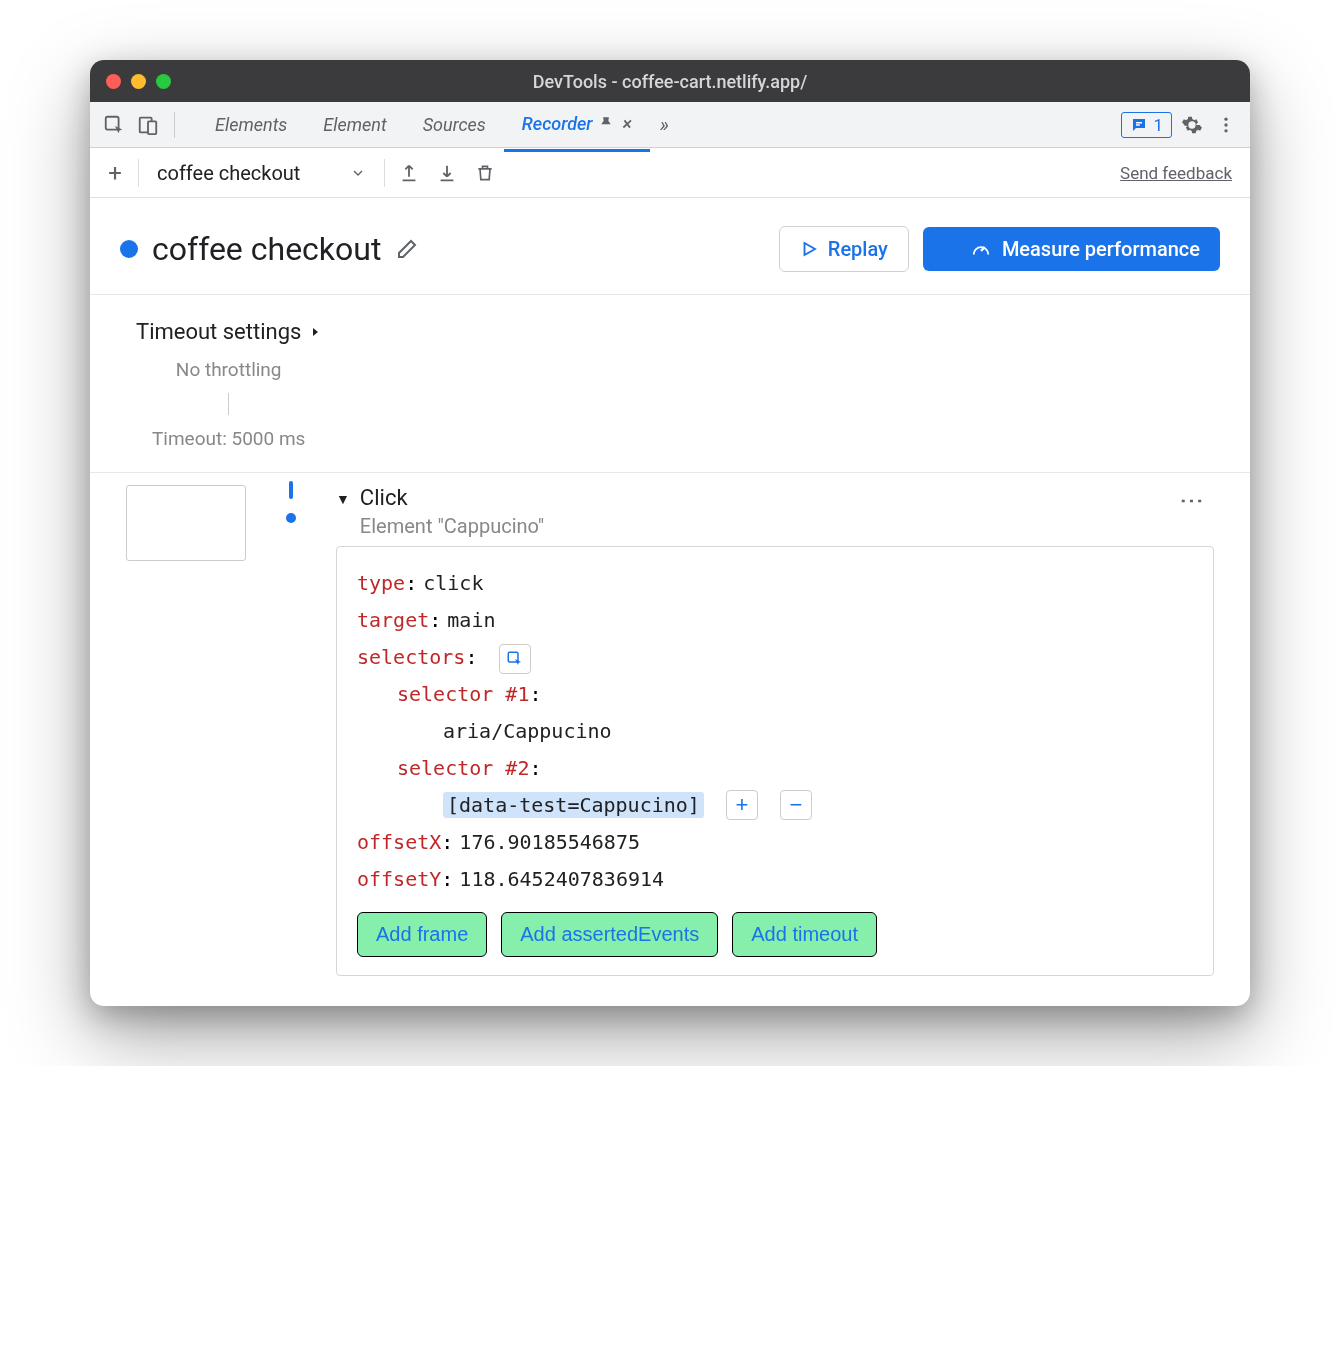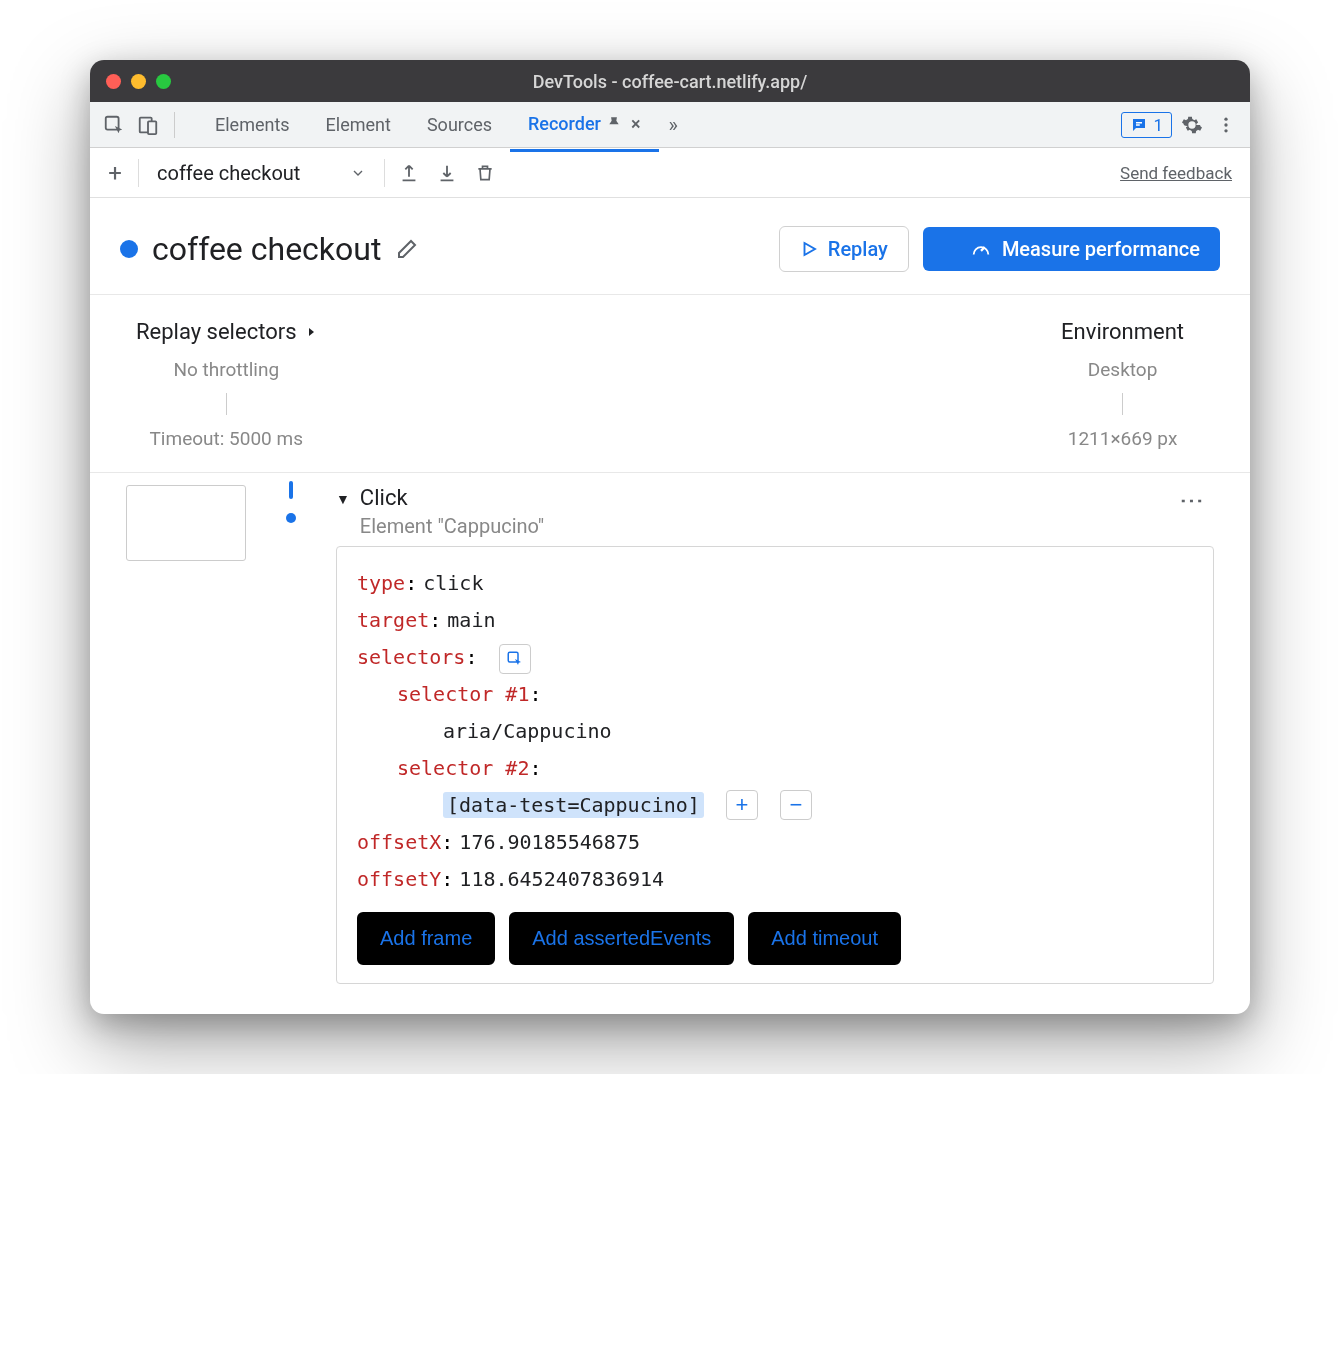--- a/index.html
+++ b/index.html
@@ -34,21 +34,21 @@
   .tl.red { background:#ff5f57; } .tl.yellow{background:#febc2e;} .tl.green{background:#28c840;}
   .titlebar .title { margin: 0 auto; text-align: right; }
   .toolbar {
     display: flex; align-items: center; height: 46px;
     background:#f1f3f4; border-bottom:1px solid #d0d0d0;
     padding: 0 10px; gap: 6px;
   }
   .tb-icon { width:28px; height:28px; display:flex; align-items:center; justify-content:center; color:#5f6368; }
   .tb-divider { width:1px; height:26px; background:#ccc; margin:0 6px;}
   .tabs { display:flex; gap:0; margin-left:10px; }
-  .tab { padding: 0 18px; height:54px; display:flex; align-items:center; color:#5f6368; font-size:18px; cursor:pointer; gap:6px;}
+  .tab { padding: 0 18px; height:54px; display:flex; align-items:center; color:#5f6368; font-size:18px; cursor:pointer; gap:6px;font-style:italic;}
   .tab.active { color:#1a73e8; border-bottom:3px solid #1a73e8; font-weight:500;}
   .tab .close-x { font-size:18px; color:#5f6368; margin-left:4px;}
   .spacer { flex:1; }
   .issues-badge { display:flex; align-items:center; border:1px solid #1a73e8; border-radius:3px; padding:2px 8px; color:#1a73e8; font-size:17px; gap:5px; }
   .dropdown-row {
     display:flex; align-items:center; height:50px; border-bottom:1px solid #e0e0e0;
     padding:0 12px; gap:10px;
   }
   .plus-btn { width:26px; height:26px; color:#5f6368; display:flex; align-items:center; justify-content:center; font-size:24px;}
   .vline{width:1px;height:28px;background:#ddd;}
@@ -82,21 +82,21 @@
   .kebab { margin-left:auto; color:#5f6368; font-size:24px; padding:4px 8px; letter-spacing:0; writing-mode:vertical-rl;}
   .detail-box { border:1px solid #d6d6d6; border-radius:4px; padding:18px 4px 18px 20px; font-family: ui-monospace, "SF Mono", Menlo, monospace; font-size:20px; line-height:1.85;}
   .kv .key{ color:#c02828; }
   .kv .val{ color:#202124; margin-left:6px;}
   .indent1{padding-left:40px;}
   .indent2{padding-left:80px;}
   .pick-btn{ display:inline-flex; width:32px;height:30px;border:1px solid #ccc;border-radius:4px;align-items:center;justify-content:center;color:#1a73e8;margin-left:10px;vertical-align:middle;}
   .sel-highlight{ background:#cfe3fb; border-radius:3px; padding:1px 4px;}
   .pm-btn{display:inline-flex;width:32px;height:30px;border:1px solid #ccc;border-radius:4px;align-items:center;justify-content:center;color:#1a73e8;margin-left:10px;font-size:22px;font-family:-apple-system,sans-serif;}
   .add-row{display:flex;gap:14px;margin-top:14px;}
-  .add-btn{border:5px solid #000000;border-radius:6px;padding:10px 18px;font-size:20px;color:#1a73e8;font-family:-apple-system,sans-serif;background:#000000;cursor:pointer;}
+  .add-btn{border:1px solid #000000;border-radius:6px;padding:10px 18px;font-size:20px;color:#1a73e8;font-family:-apple-system,sans-serif;background:#86efac;cursor:pointer;}
   svg{display:block;}
 </style>
 </head>
 <body>
 
 <div class="window">
 
   <div class="titlebar">
     <div class="traffic">
       <div class="tl red"></div>
@@ -206,37 +206,29 @@
           <path d="M4 18a8 8 0 1116 0"></path>
           <path d="M12 14l4-4" stroke-width="2.5"></path>
         </svg>
       <span>Measure performance</span>
     </div>
   </div>
 
   <div class="settings-row">
     <div class="settings-col">
       <div class="settings-title">
-        <span>Replay selectors</span>
+        <span>Timeout settings</span>
         <svg width="12" height="12" viewBox="0 0 24 24" fill="#202124">
             <path d="M8 4l10 8-10 8V4z"></path>
           </svg>
       </div>
       <div class="settings-sub">
         <span>No throttling</span>
         <span class="sep"></span>
         <span>Timeout: 5000 ms</span>
-      </div>
-    </div>
-    <div class="settings-col env">
-      <div class="settings-title">Environment</div>
-      <div class="settings-sub">
-        <span>Desktop</span>
-        <span class="sep"></span>
-        <span>1211×669 px</span>
       </div>
     </div>
   </div>
 
   <div class="step-area">
     <div class="thumb"></div>
     <div class="timeline-col">
       <div class="marker">
         <div class="marker-line"></div>
         <div class="marker-dot"></div>

